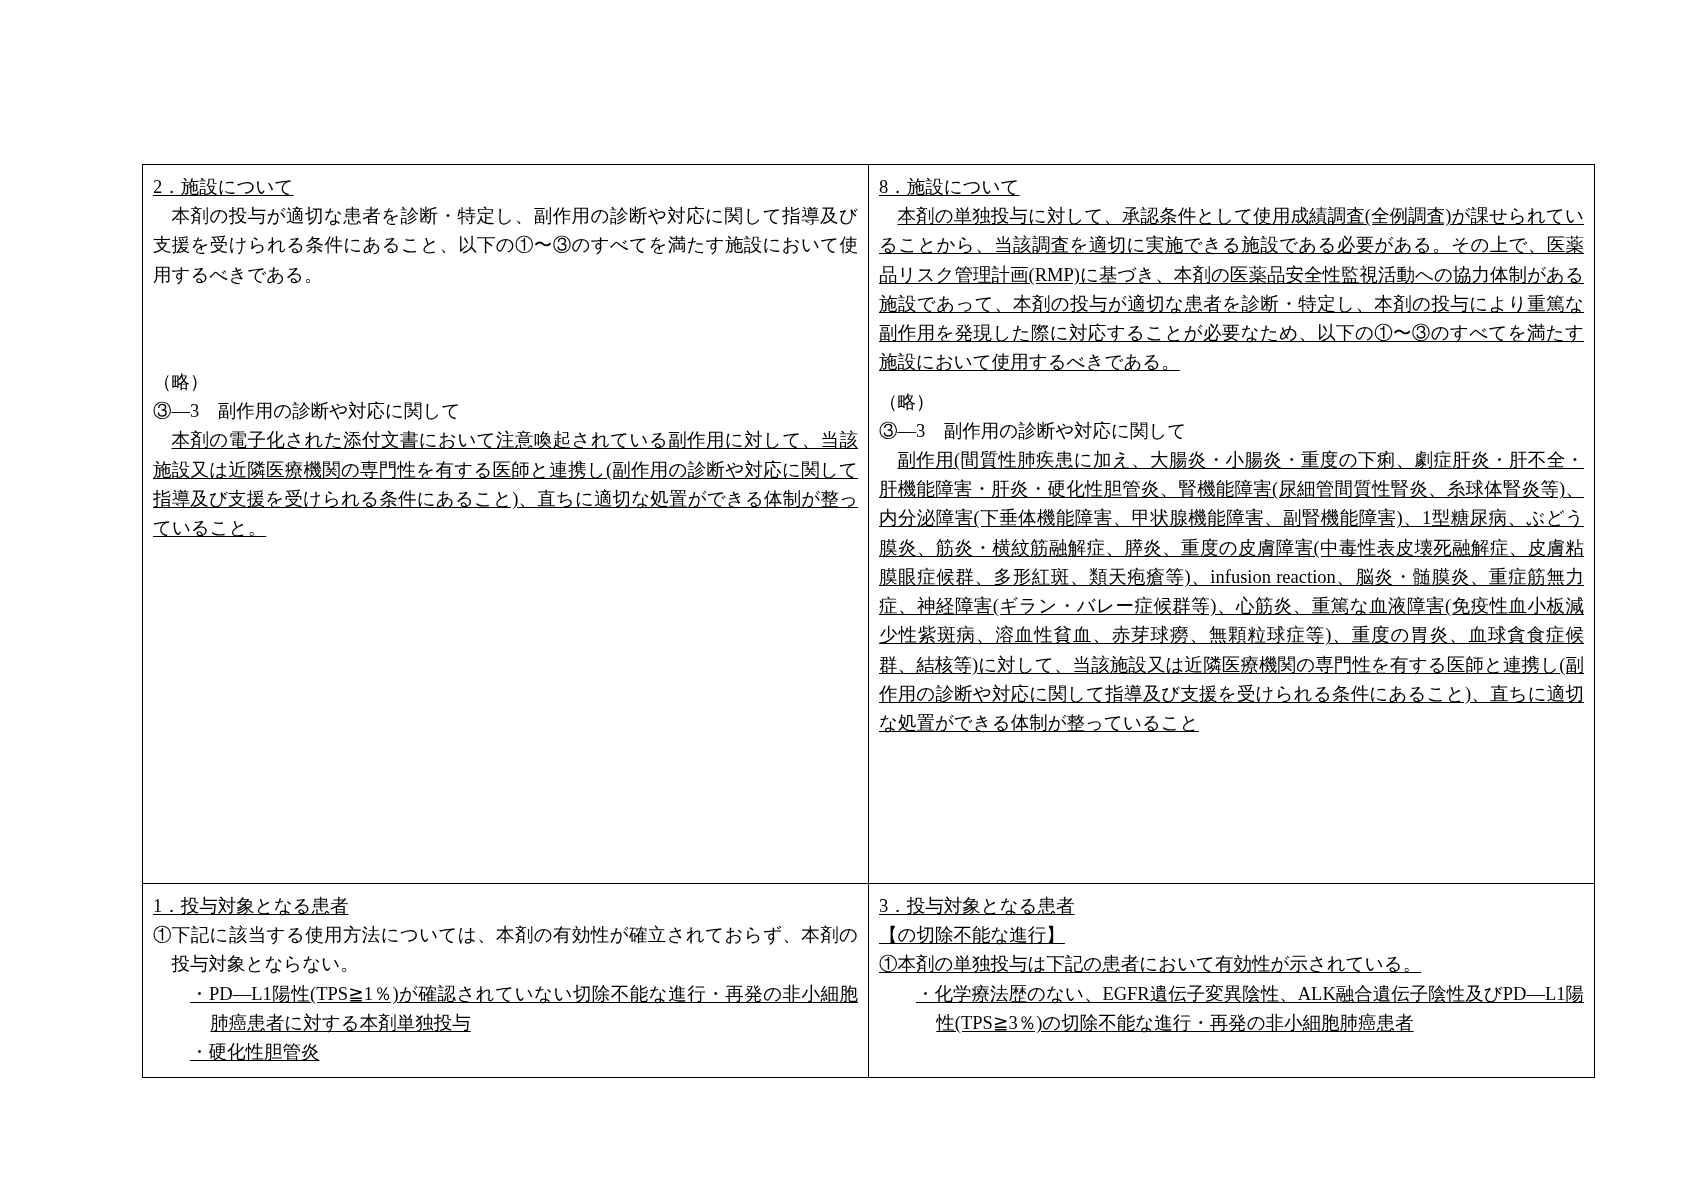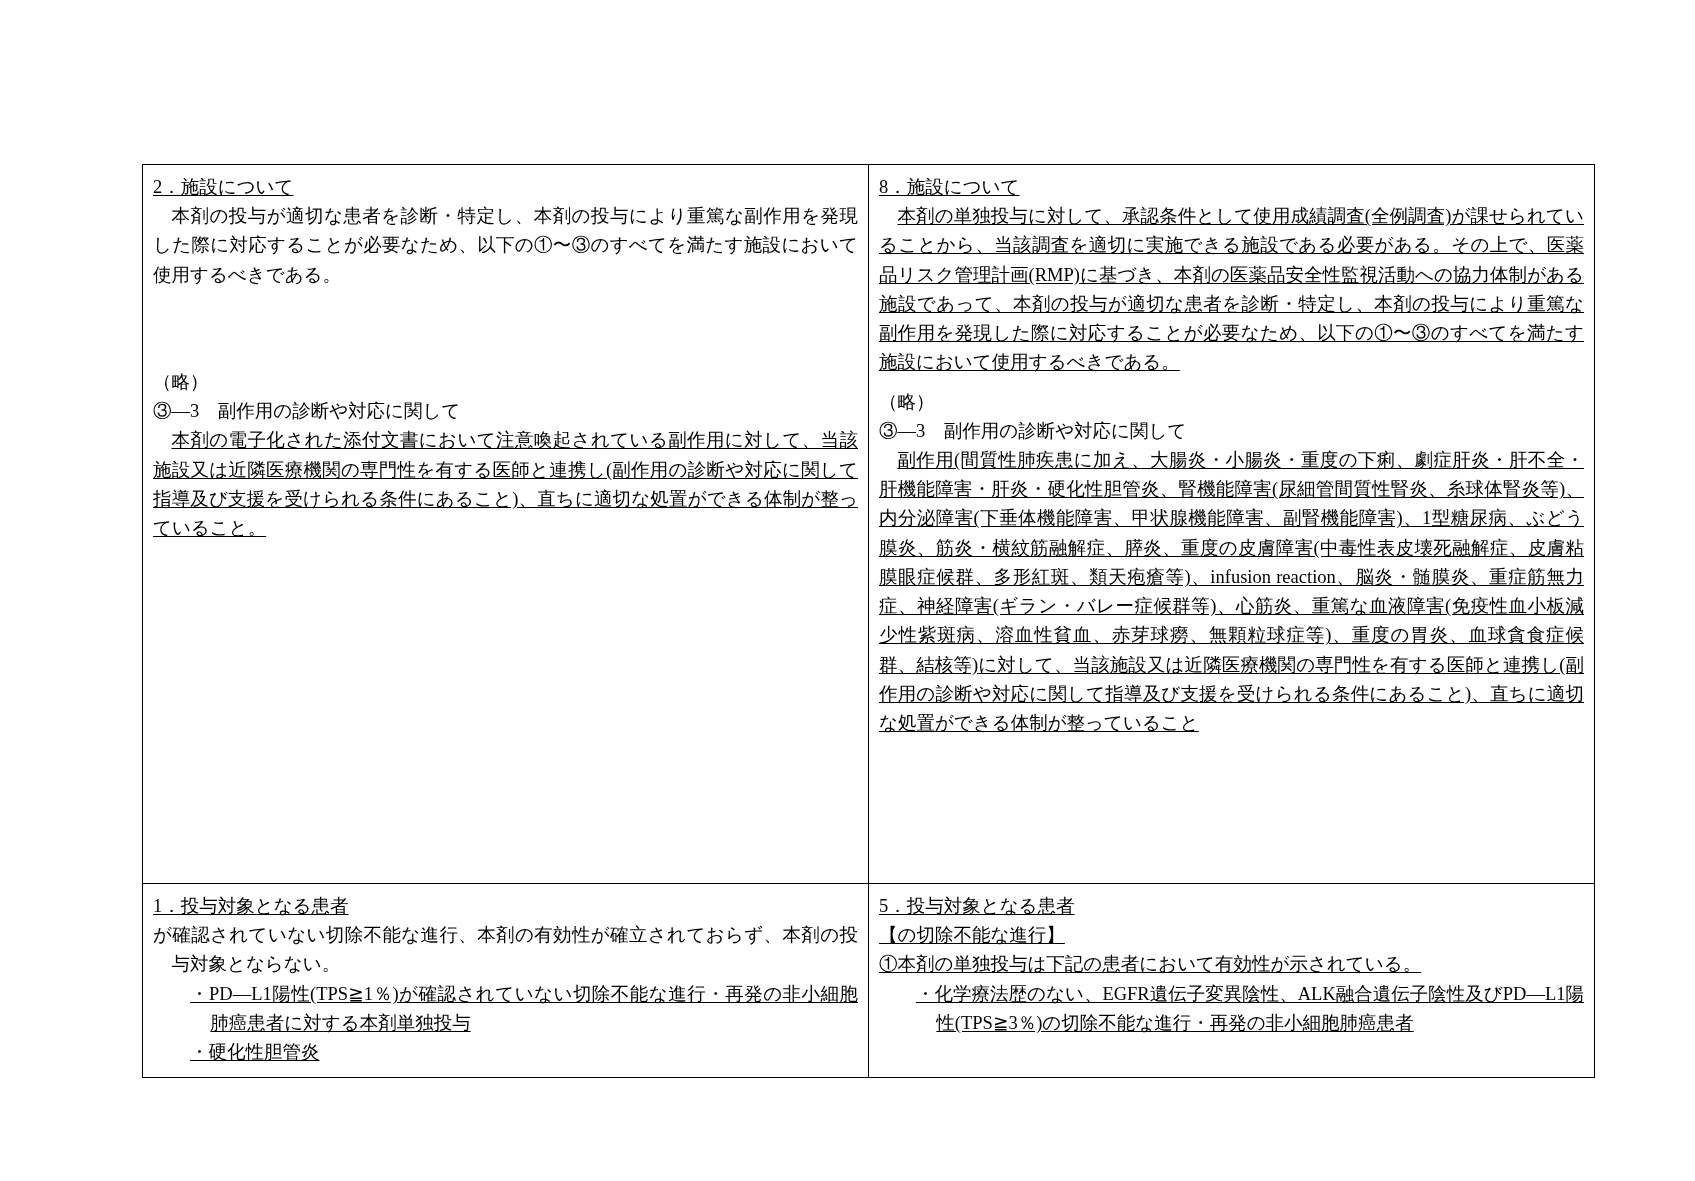--- a/index.html
+++ b/index.html
@@ -77,44 +77,44 @@
 </head>
 <body>
 
 <div class="page">
 
   <table class="doc-table">
     <tbody>
       <tr>
         <td class="col-left cell-a">
           <p class="head">2．施設について</p>
-          <p class="indent1 just">本剤の投与が適切な患者を診断・特定し、本剤の投与により重篤な副作用を発現した際に対応することが必要なため、以下の①〜③のすべてを満たす施設において使用するべきである。</p>
+          <p class="indent1 just">本剤の投与が適切な患者を診断・特定し、副作用の診断や対応に関して指導及び支援を受けられる条件にあること、以下の①〜③のすべてを満たす施設において使用するべきである。</p>
           <div class="spacer-lg"></div>
           <p>（略）</p>
           <p>③—3　副作用の診断や対応に関して</p>
           <p class="indent1 just u">本剤の電子化された添付文書において注意喚起されている副作用に対して、当該施設又は近隣医療機関の専門性を有する医師と連携し(副作用の診断や対応に関して指導及び支援を受けられる条件にあること)、直ちに適切な処置ができる体制が整っていること。</p>
         </td>
         <td class="col-right cell-a">
           <p class="head">8．施設について</p>
           <p class="indent1 just"><span class="u">本剤の単独投与に対して、承認条件として使用成績調査(全例調査)が課せられていることから、当該調査を適切に実施できる施設である必要がある。その上で、医薬品リスク管理計画(RMP)に基づき、本剤の医薬品安全性監視活動への協力体制がある施設であって、本剤の投与が適切な患者を診断・特定し、本剤の投与により重篤な副作用を発現した際に対応することが必要なため、以下の①〜③のすべてを満たす施設において使用するべきである。</span></p>
           <div class="spacer-sm"></div>
           <p>（略）</p>
           <p>③—3　副作用の診断や対応に関して</p>
           <p class="indent1 just u">副作用(間質性肺疾患に加え、大腸炎・小腸炎・重度の下痢、劇症肝炎・肝不全・肝機能障害・肝炎・硬化性胆管炎、腎機能障害(尿細管間質性腎炎、糸球体腎炎等)、内分泌障害(下垂体機能障害、甲状腺機能障害、副腎機能障害)、1型糖尿病、ぶどう膜炎、筋炎・横紋筋融解症、膵炎、重度の皮膚障害(中毒性表皮壊死融解症、皮膚粘膜眼症候群、多形紅斑、類天疱瘡等)、infusion reaction、脳炎・髄膜炎、重症筋無力症、神経障害(ギラン・バレー症候群等)、心筋炎、重篤な血液障害(免疫性血小板減少性紫斑病、溶血性貧血、赤芽球癆、無顆粒球症等)、重度の胃炎、血球貪食症候群、結核等)に対して、当該施設又は近隣医療機関の専門性を有する医師と連携し(副作用の診断や対応に関して指導及び支援を受けられる条件にあること)、直ちに適切な処置ができる体制が整っていること</p>
         </td>
       </tr>
       <tr>
         <td class="col-left">
           <p class="head">1．投与対象となる患者</p>
-          <p class="hang just">が確認されていない切除不能な進行、本剤の有効性が確立されておらず、本剤の投与対象とならない。</p>
+          <p class="hang just">①下記に該当する使用方法については、本剤の有効性が確立されておらず、本剤の投与対象とならない。</p>
           <p class="bullet just u">・PD—L1陽性(TPS≧1％)が確認されていない切除不能な進行・再発の非小細胞肺癌患者に対する本剤単独投与</p>
           <p class="bullet just u">・硬化性胆管炎</p>
         </td>
         <td class="col-right">
-          <p class="head">5．投与対象となる患者</p>
+          <p class="head">3．投与対象となる患者</p>
           <p class="u">【の切除不能な進行】</p>
           <p class="hang just u">①本剤の単独投与は下記の患者において有効性が示されている。</p>
           <p class="bullet2 just u">・化学療法歴のない、EGFR遺伝子変異陰性、ALK融合遺伝子陰性及びPD—L1陽性(TPS≧3％)の切除不能な進行・再発の非小細胞肺癌患者</p>
         </td>
       </tr>
     </tbody>
   </table>
 
 </div>
 

